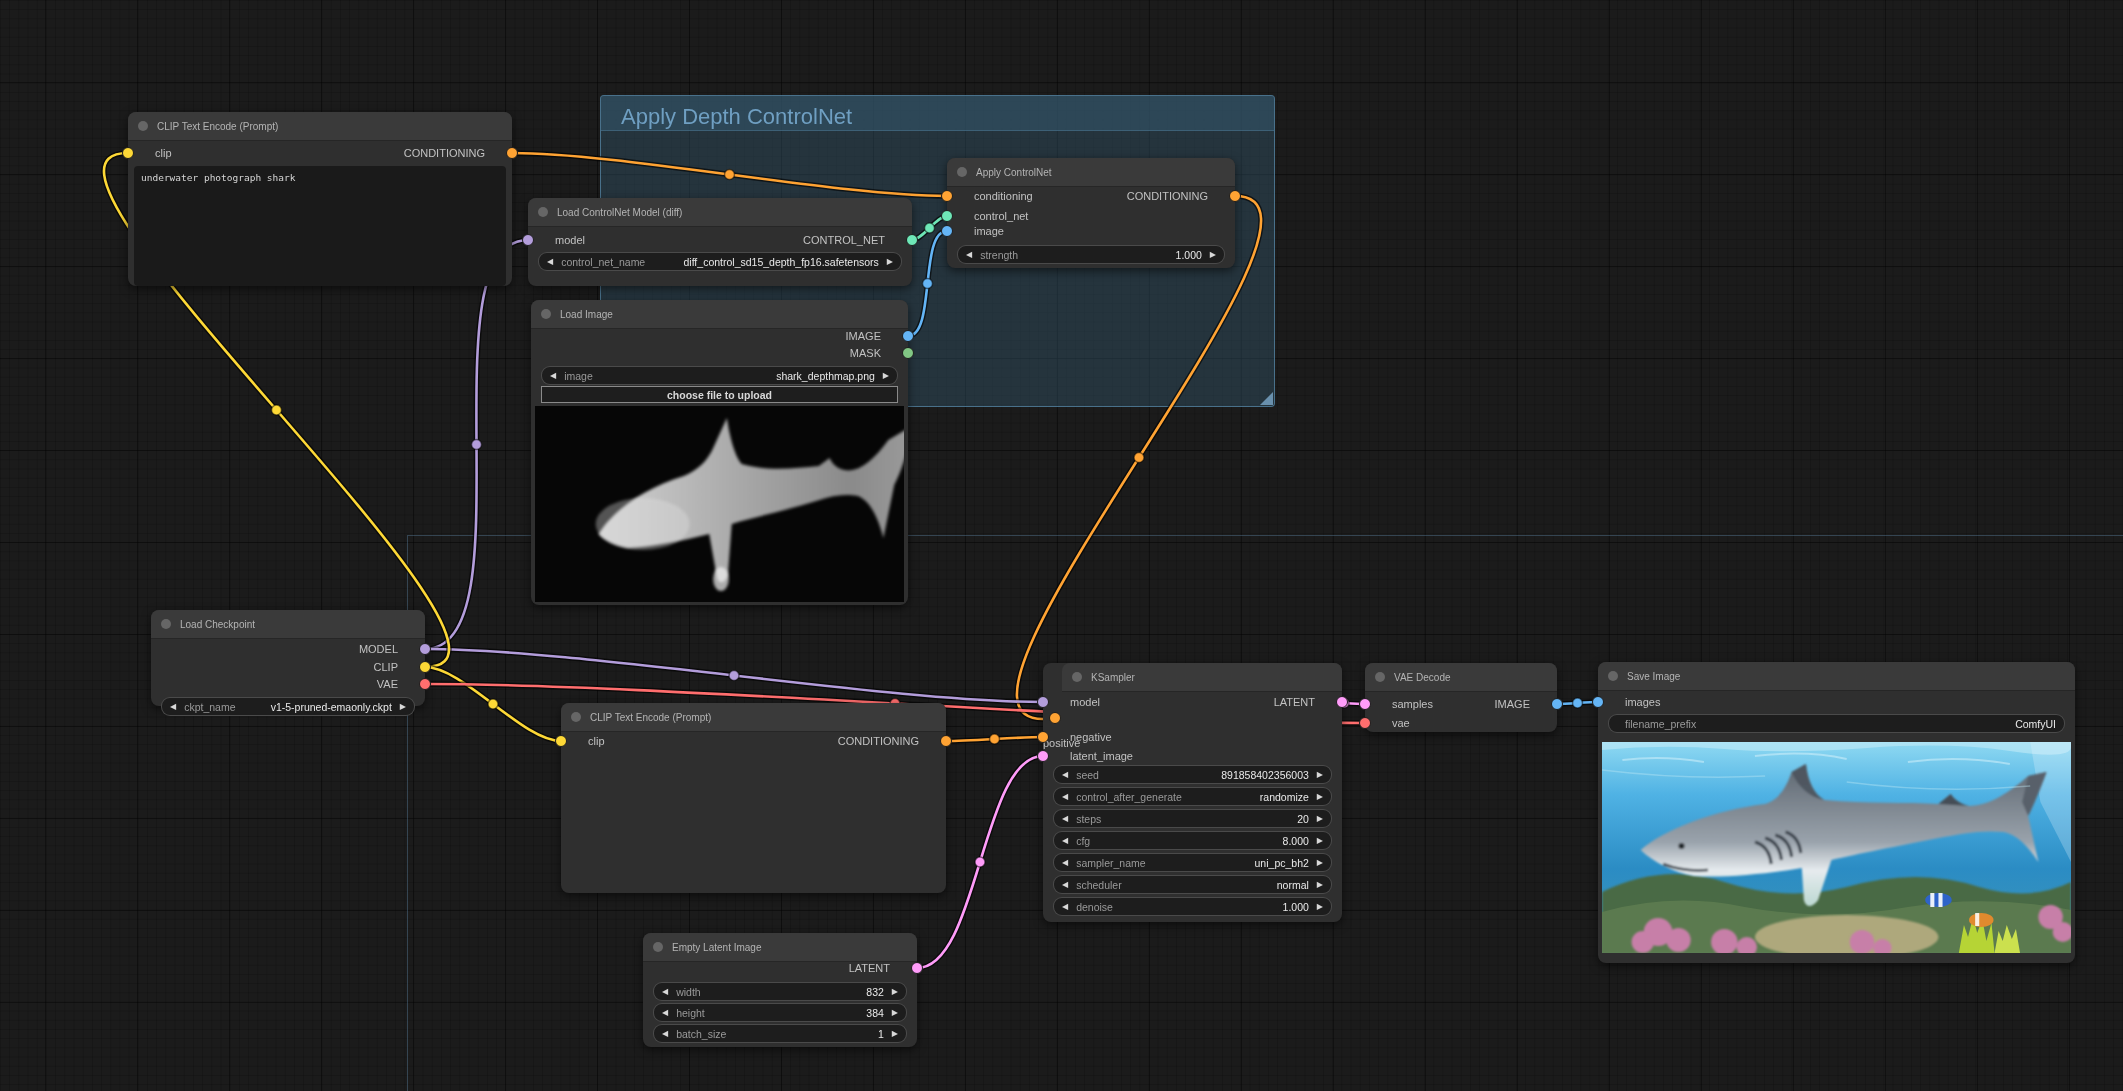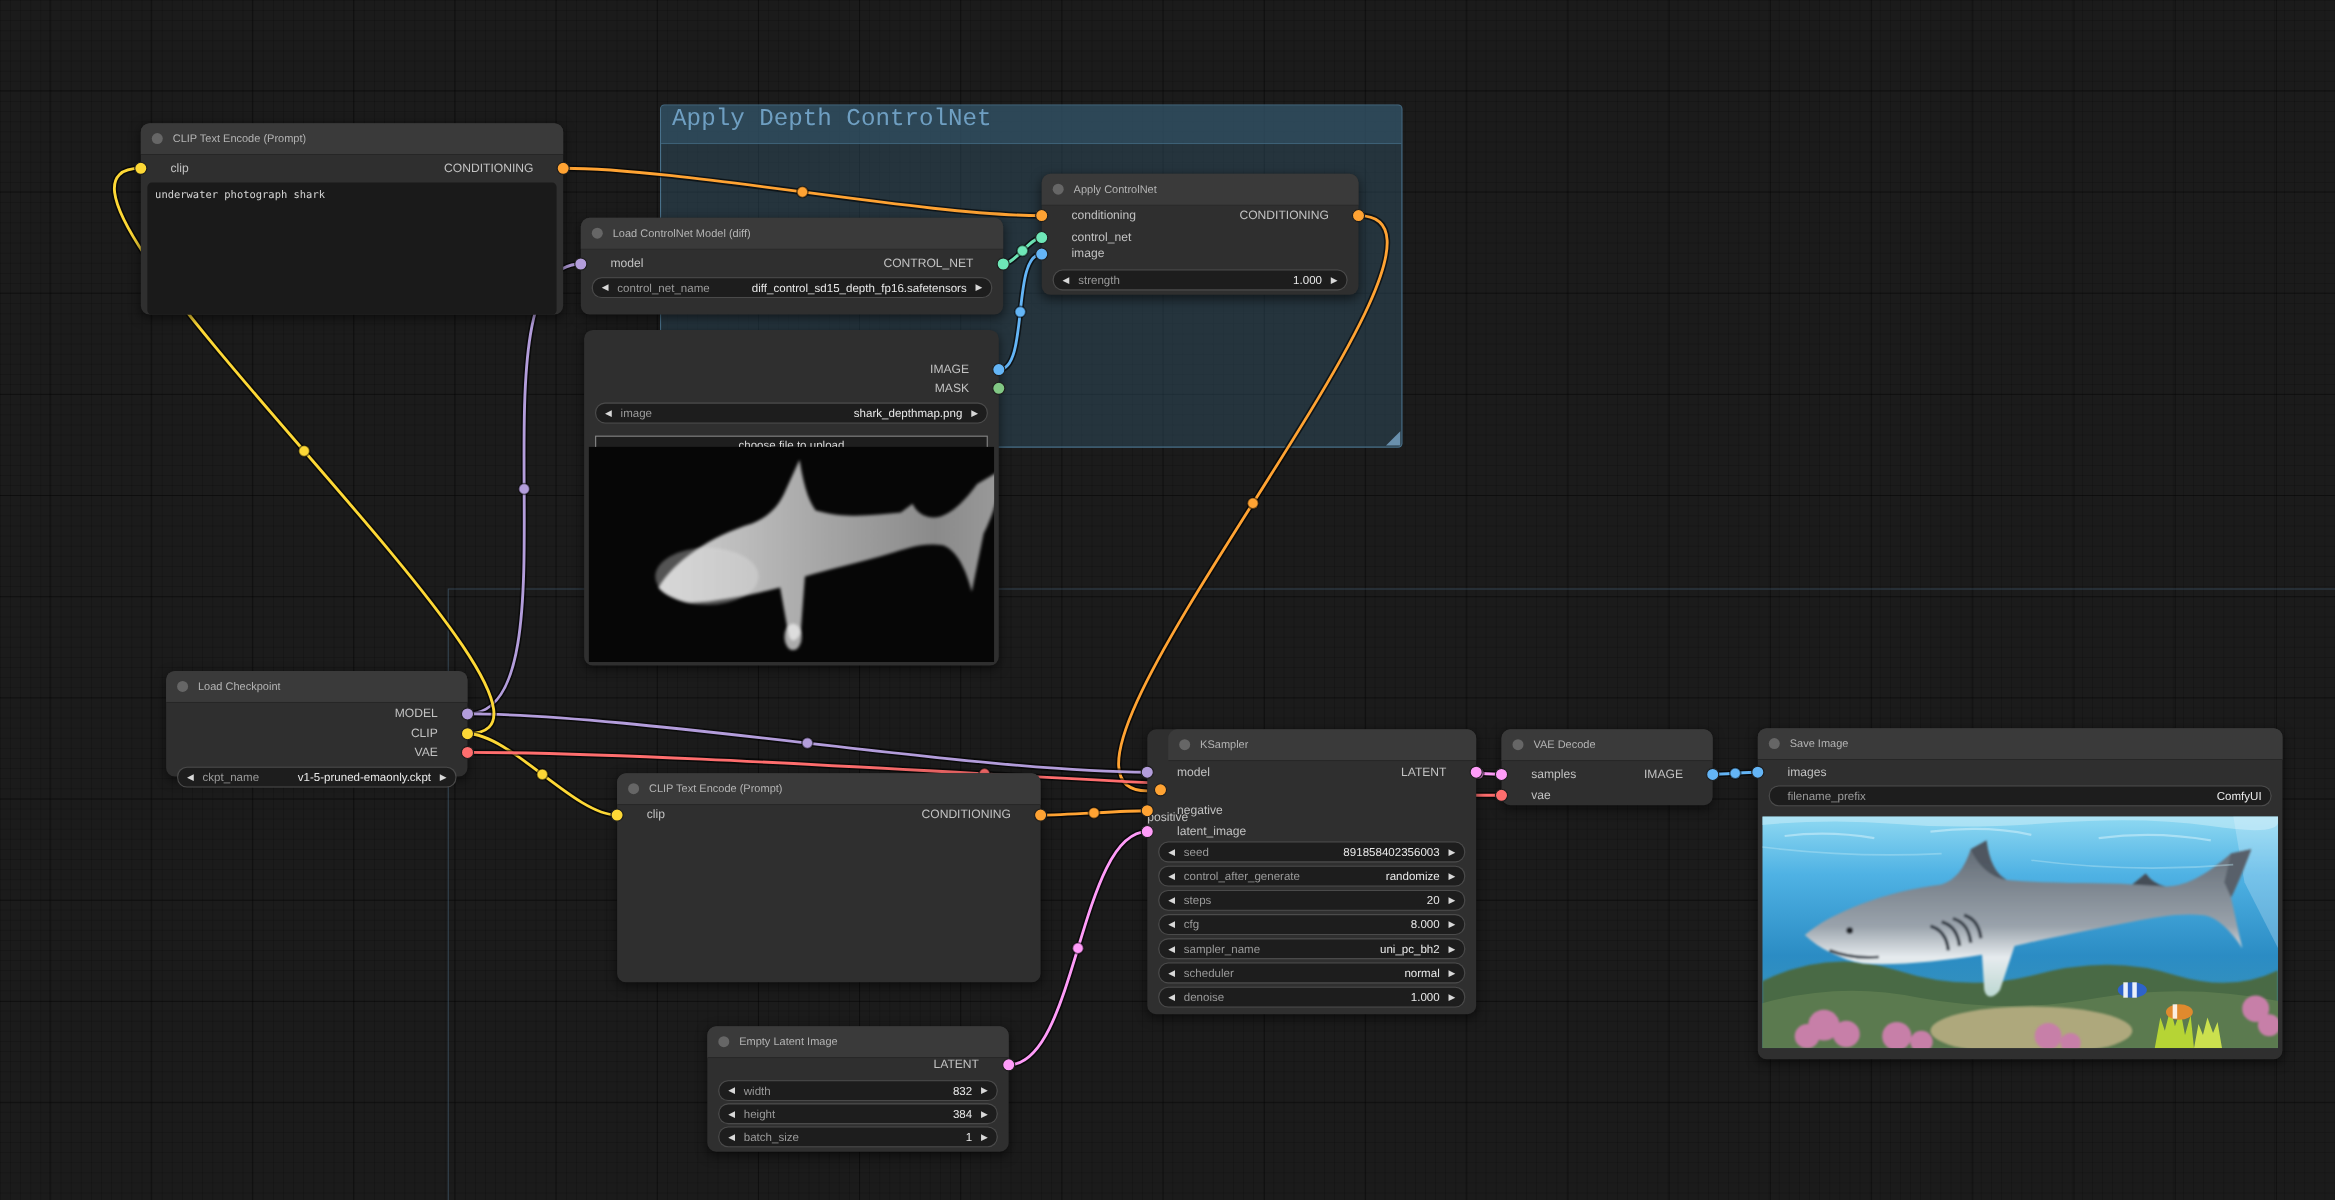--- a/index.html
+++ b/index.html
@@ -9,22 +9,22 @@
     background-image:
       linear-gradient(rgba(0,0,0,.38) 1px, transparent 1px),
       linear-gradient(90deg, rgba(0,0,0,.38) 1px, transparent 1px),
       linear-gradient(rgba(0,0,0,.16) 1px, transparent 1px),
       linear-gradient(90deg, rgba(0,0,0,.16) 1px, transparent 1px);
     background-size:92px 92px,92px 92px,9.2px 9.2px,9.2px 9.2px;
     background-position:45px 82px,45px 82px,0 0,0 0;
     font-family:"Liberation Sans",sans-serif;
   }
   .group{position:absolute;z-index:1;background:rgba(52,88,110,.42);border:1px solid rgba(86,134,165,.75);border-radius:4px;}
-  .group-header{height:34px;background:rgba(52,88,110,.55);display:flex;align-items:flex-start;padding:0 10px;
-    border-bottom:1px solid rgba(86,134,165,.4);font-family:Liberation Mono, monospace;}
+  .group-header{height:34px;background:rgba(52,88,110,.55);display:flex;align-items:flex-end;padding:0 20px;
+    border-bottom:1px solid rgba(86,134,165,.4);}
   .group-title{font-size:22px;color:#6f9fc2;}
   .group-resize{position:absolute;right:1px;bottom:1px;width:0;height:0;
     border-left:13px solid transparent;border-bottom:13px solid rgba(123,167,201,.8);}
   .guide{position:absolute;z-index:1;border-top:1px solid rgba(96,139,173,.38);border-left:1px solid rgba(96,139,173,.38);}
   #wires{position:absolute;left:0;top:0;z-index:2;pointer-events:none;}
   .node{position:absolute;z-index:3;background:#2f2f2f;border-radius:8px;
     box-shadow:0 3px 10px rgba(0,0,0,.55);}
   .ntitle{height:28px;background:#3a3a3a;border-radius:8px 8px 0 0;display:flex;align-items:center;
     padding:0 10px;border-bottom:1px solid #262626;cursor:default;}
   .tdot{width:10px;height:10px;border-radius:50%;background:#666;margin-right:9px;flex:0 0 auto;}
@@ -159,35 +159,39 @@
      <span>CONDITIONING</span>
       </div>
       <div class="widget" style="top: 87px;">
         <span class="warrow">◀</span>
         <span class="wlabel">strength</span>
       <span class="wvalue">1.000</span>
         <span class="warrow">▶</span>
       </div>
     </div>
     <div class="node" style="left: 531px; top: 300px; width: 377px; height: 305px;">
+      <div class="ntitle">
+        <span class="tdot"></span>
+   <span class="tlabel">Load Image</span>
+      </div>
       <div class="slot out" style="top: 29px;">
         <span class="sdot" style="background:#64b5f6"></span>
      <span>IMAGE</span>
       </div>
       <div class="slot out" style="top: 46px;">
         <span class="sdot" style="background:#81c784"></span>
      <span>MASK</span>
       </div>
       <div class="widget" style="top: 66px;">
         <span class="warrow">◀</span>
         <span class="wlabel">image</span>
       <span class="wvalue">shark_depthmap.png</span>
         <span class="warrow">▶</span>
       </div>
-      <div class="wbutton" style="top: 96px;">choose file to upload</div>
+      <div class="wbutton" style="top: 86px; font-weight: bold;">choose file to upload</div>
       <div class="preview" style="top: 106px; height: 196px;">
   <svg viewBox="0 0 377 196" preserveAspectRatio="none">
     <defs>
       <linearGradient id="dg" x1="0" y1="0" x2="1" y2="0">
         <stop offset="0" stop-color="#d2d2d2"></stop>
               <stop offset="0.45" stop-color="#a8a8a8"></stop>
         <stop offset="0.8" stop-color="#8a8a8a"></stop>
               <stop offset="1" stop-color="#9b9b9b"></stop>
       </linearGradient>
       <filter id="db">

